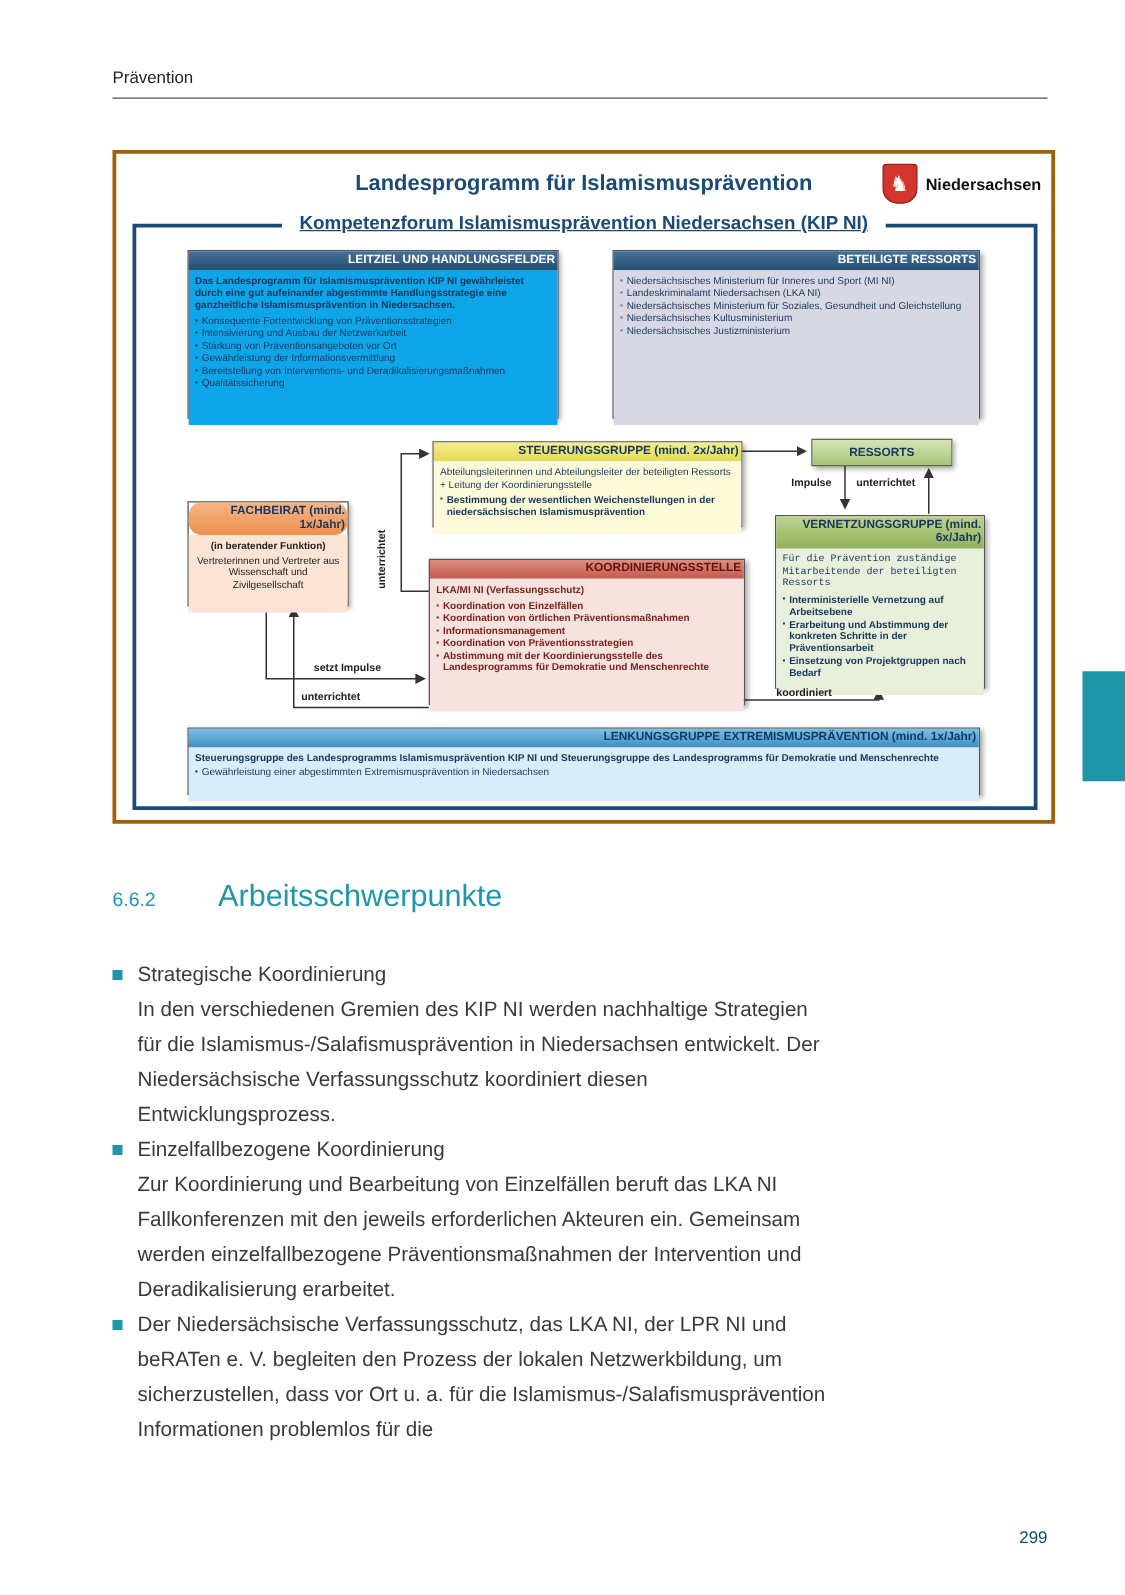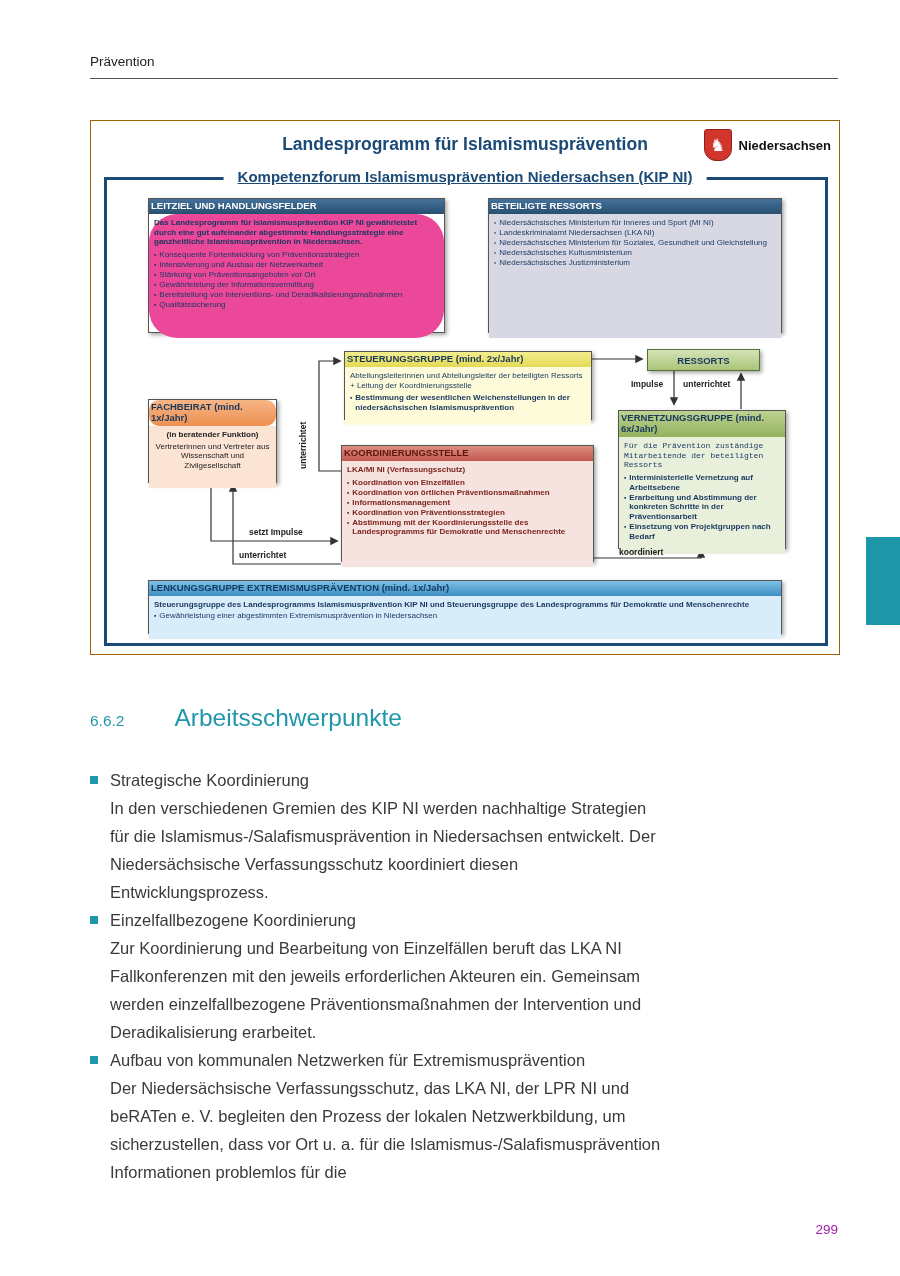--- a/index.html
+++ b/index.html
@@ -3,49 +3,49 @@
 <meta charset="utf-8">
 <style>
   html,body{margin:0;padding:0;}
   body{
     width:900px;height:1276px;position:relative;background:#ffffff;
     font-family:"Liberation Sans", sans-serif;color:#222;overflow:hidden;
   }
   
   .page-header{position:absolute;left:90px;top:54px;font-size:13.5px;color:#222;}
   .header-rule{position:absolute;left:90px;top:78px;width:748px;border-top:1px solid #555;}
-  .page-num{position:absolute;top:1222px;right:62px;font-size:13.5px;color:#a21caf;}
+  .page-num{position:absolute;top:1222px;right:62px;font-size:13.5px;color:#0c4a6e;}
   .side-tab{position:absolute;right:0;top:537px;width:34px;height:88px;background:#1d97a8;}
 
   
-  .figure{position:absolute;left:90px;top:120px;width:748px;height:533px;border:1px solid #a16207;background:#fff;}
+  .figure{position:absolute;left:90px;top:120px;width:748px;height:533px;border:3px solid #a16207;background:#fff;}
   .fig-title{position:absolute;top:13px;width:100%;text-align:center;font-size:17.5px;font-weight:bold;color:#1b4a77;z-index:2;}
   .fig-subtitle{position:absolute;top:47px;left:50%;transform:translateX(-50%);background:#fff;padding:0 14px;
     font-size:15px;font-weight:bold;color:#1b4a77;text-decoration:underline;white-space:nowrap;z-index:2;}
   .inner{position:absolute;left:13px;top:56px;width:718px;height:463px;border:3px solid #1c4a76;z-index:0;}
   .logo{position:absolute;top:8px;right:8px;display:flex;align-items:center;gap:7px;z-index:2;}
   .shield{width:26px;height:30px;background:#d2352b;border:1px solid #8f1f18;border-radius:3px 3px 12px 12px;
     display:flex;align-items:center;justify-content:center;color:#fff;font-size:17px;line-height:1;}
   .logo-text{font-size:13px;font-weight:bold;color:#111;}
 
   .connectors{position:absolute;left:0;top:0;z-index:1;pointer-events:none;}
   .conn-label{position:absolute;font-size:8.5px;font-weight:bold;color:#222;z-index:3;white-space:nowrap;}
   .rot-label{position:absolute;left:207px;top:348px;transform:rotate(-90deg);transform-origin:0 0;
     font-size:8.5px;font-weight:bold;color:#222;z-index:3;white-space:nowrap;}
 
   .box{position:absolute;border:1px solid #555;box-shadow:2px 2px 4px rgba(0,0,0,.35);z-index:2;}
-  .box-h{font-weight:bold;text-align:left;padding:2px 2px;font-size:9.5px;line-height:1.15;}
+  .box-h{font-weight:bold;text-align:right;padding:2px 2px;font-size:9.5px;line-height:1.15;}
   .box-b{padding:4px 5px;font-size:8px;line-height:1.22;}
   .intro{margin:0 0 3px 0;}
   .bl{display:flex;gap:3px;}
   .bm{flex:0 0 auto;font-size:6.5px;line-height:10px;}
 
   .leitziel{left:57px;top:77px;width:295px;height:133px;}
   .leitziel .box-h{background:linear-gradient(#45719c,#27506f);color:#fff;}
-  .leitziel .box-b{background:#ec4899;color:#17375e;height:calc(100% - 17px);border-radius:28px;}
+  .leitziel .box-b{background:#0ea5e9;color:#17375e;height:calc(100% - 17px);}
   .leitziel .intro{font-weight:bold;}
 
   .beteiligte{left:397px;top:77px;width:292px;height:133px;}
   .beteiligte .box-h{background:linear-gradient(#45719c,#27506f);color:#fff;}
   .beteiligte .box-b{background:#d8d8e4;color:#17375e;height:calc(100% - 17px);}
   .beteiligte .bm{color:#70707e;}
 
   .steuerung{left:253px;top:230px;width:246px;height:67px;}
   .steuerung .box-h{background:linear-gradient(#f3ee8e,#e4da55);color:#17375e;}
   .steuerung .box-b{background:#fdfbd9;color:#17375e;height:calc(100% - 17px);}
@@ -316,20 +316,19 @@
       <span class="sq"></span>
       <div class="li-text">
         <div class="li-title">Einzelfallbezogene Koordinierung</div>
         <div class="li-body">Zur Koordinierung und Bearbeitung von Einzelfällen beruft das LKA NI Fallkonferenzen mit den jeweils erforderlichen Akteuren ein. Gemeinsam werden einzelfallbezogene Präventionsmaßnahmen der Intervention und Deradikalisierung erarbeitet.</div>
       </div>
     </div>
 
     <div class="li">
       <span class="sq"></span>
       <div class="li-text">
-        <div class="li-title">Aufbau von kommunalen Netzwerken für Extremismusprävention</div>
         <div class="li-body">Der Niedersächsische Verfassungsschutz, das LKA NI, der LPR NI und beRATen e. V. begleiten den Prozess der lokalen Netzwerkbildung, um sicherzustellen, dass vor Ort u. a. für die Islamismus-/Salafismusprävention Informationen problemlos für die</div>
       </div>
     </div>
   </div>
 
 <div class="page-num">299</div>
 <div class="side-tab"></div>
 
 </body></html>

